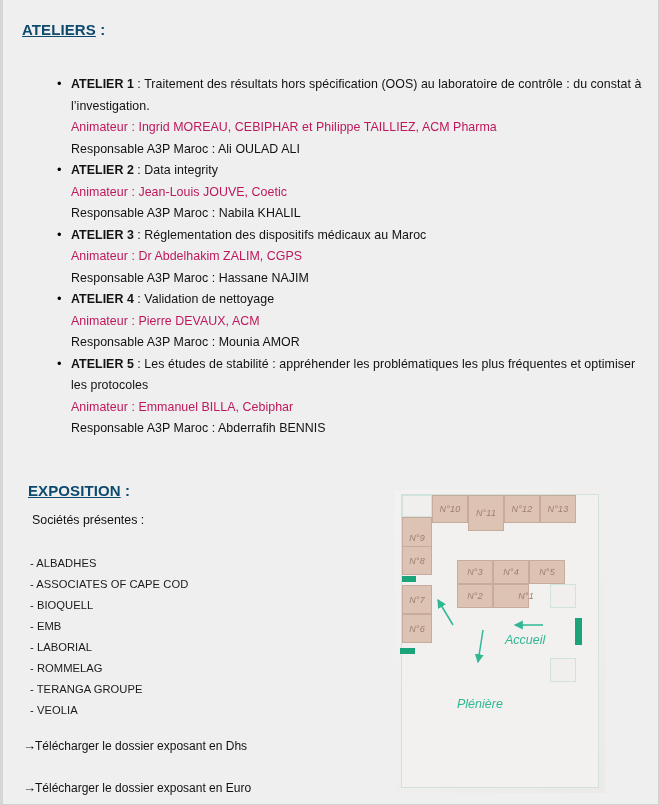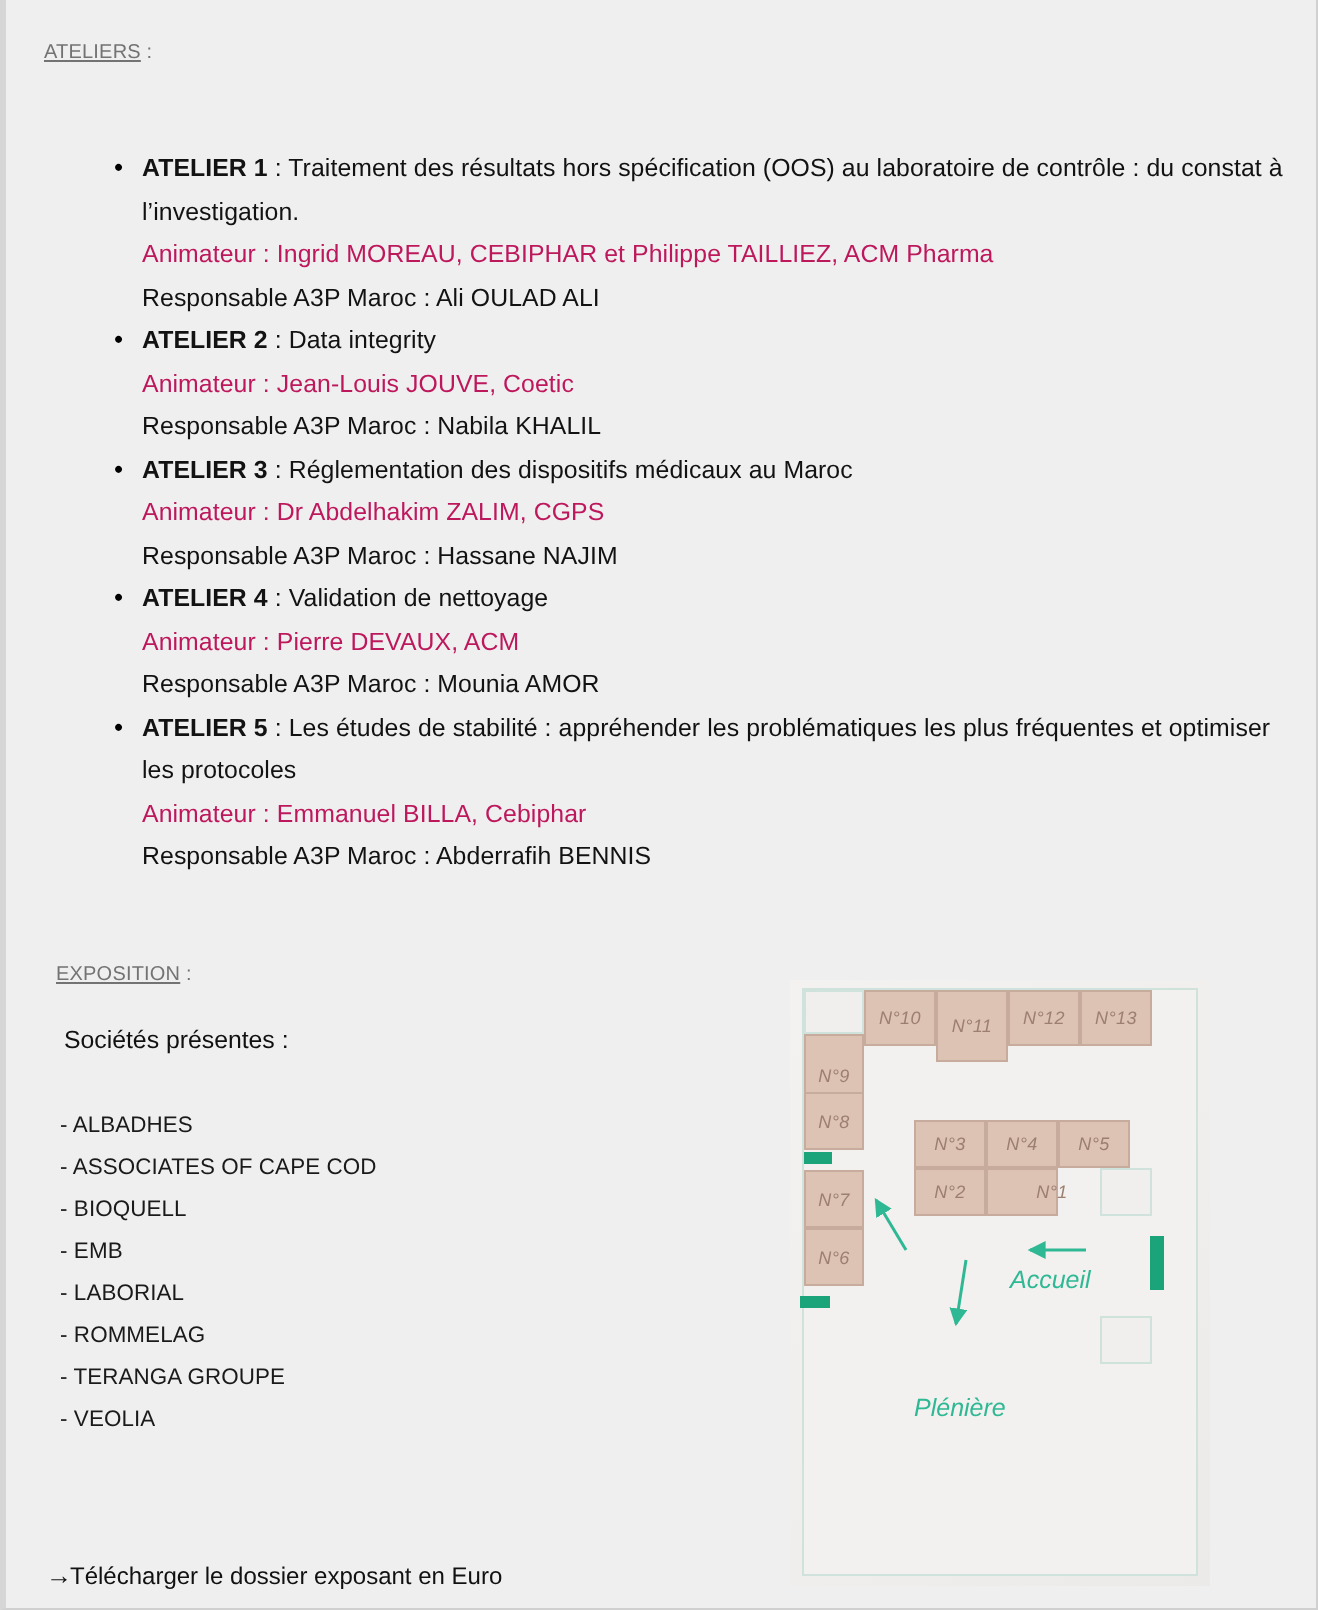--- a/index.html
+++ b/index.html
@@ -23,23 +23,23 @@
     background: #efefef;
     border-left: 3px solid #d6d6d6;
     border-right: 1px solid #d0d0d0;
     border-bottom: 1px solid #d0d0d0;
     box-sizing: border-box;
   }
 
   
   .section-title {
     position: absolute;
-    font-size: 10px;
-    font-weight: normal;
-    color: #737373;
+    font-size: 15px;
+    font-weight: bold;
+    color: #0c4a6e;
     letter-spacing: .1px;
   }
   .section-title .u {
     text-decoration: underline;
   }
   #ateliers-title { left: 19px; top: 21px; }
 
   ul.atelier-list {
     position: absolute;
     left: 46px;
@@ -206,20 +206,21 @@
 
   <div class="societe" style="top:557px">- ALBADHES</div>
   <div class="societe" style="top:578px">- ASSOCIATES OF CAPE COD</div>
   <div class="societe" style="top:599px">- BIOQUELL</div>
   <div class="societe" style="top:620px">- EMB</div>
   <div class="societe" style="top:641px">- LABORIAL</div>
   <div class="societe" style="top:662px">- ROMMELAG</div>
   <div class="societe" style="top:683px">- TERANGA GROUPE</div>
   <div class="societe" style="top:704px">- VEOLIA</div>
 
+  <div class="dl-link" style="top:738px"><span class="arrow">→</span><span>Télécharger le dossier exposant en Dhs</span></div>
   <div class="dl-link" style="top:780px"><span class="arrow">→</span><span>Télécharger le dossier exposant en Euro</span></div>
 
   <div id="floorplan">
     <div id="plan-inner"></div>
 
     <div class="room-empty" style="left:7px;  top:5px;  width:30px; height:22px;"></div>
 
     <div class="booth" style="left:37px;  top:5px;  width:36px; height:28px;">N°10</div>
     <div class="booth" style="left:73px;  top:5px;  width:36px; height:36px;">N°11</div>
     <div class="booth" style="left:109px; top:5px;  width:36px; height:28px;">N°12</div>

